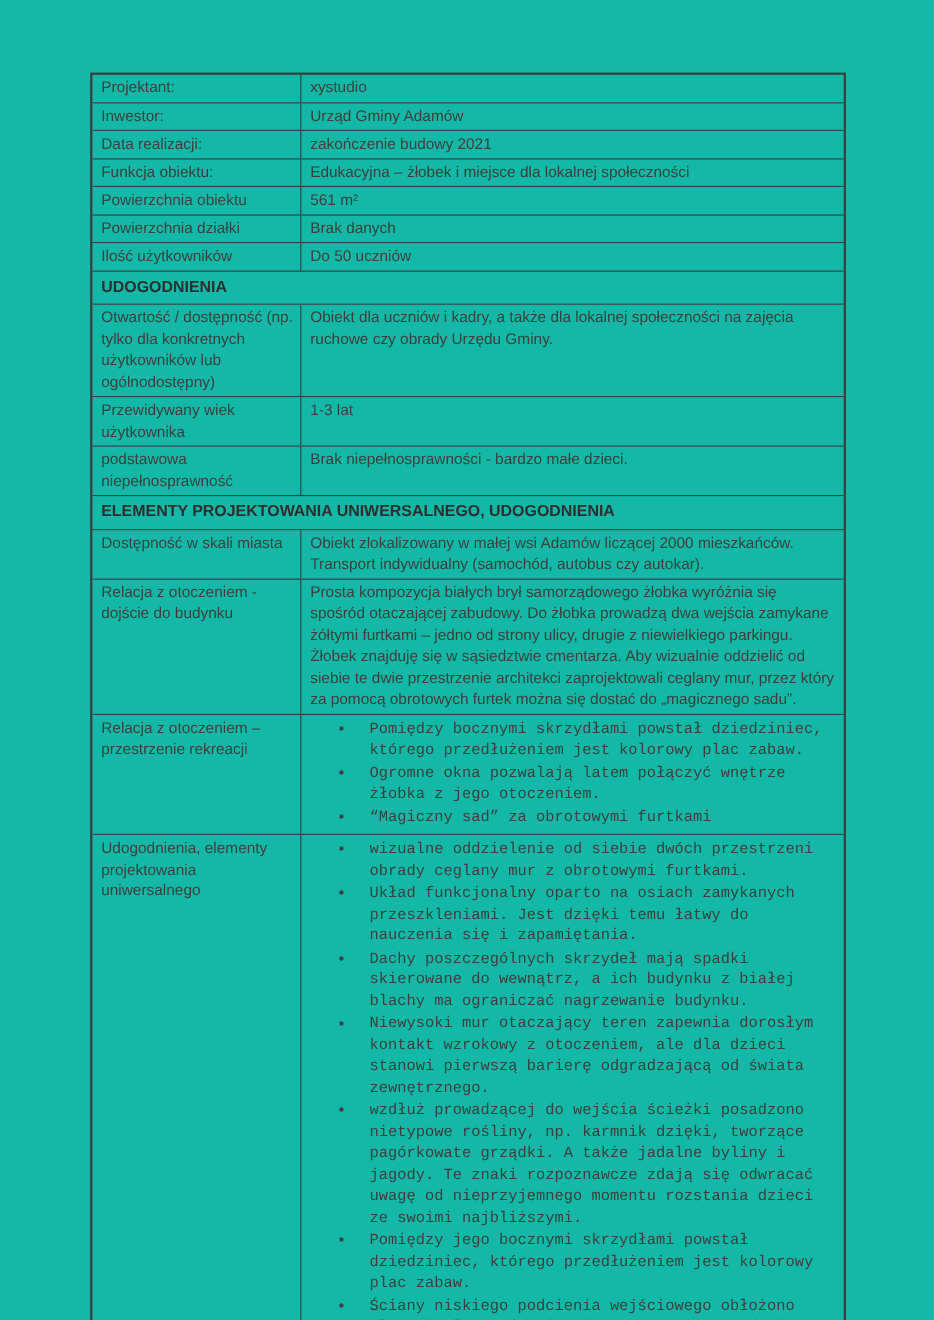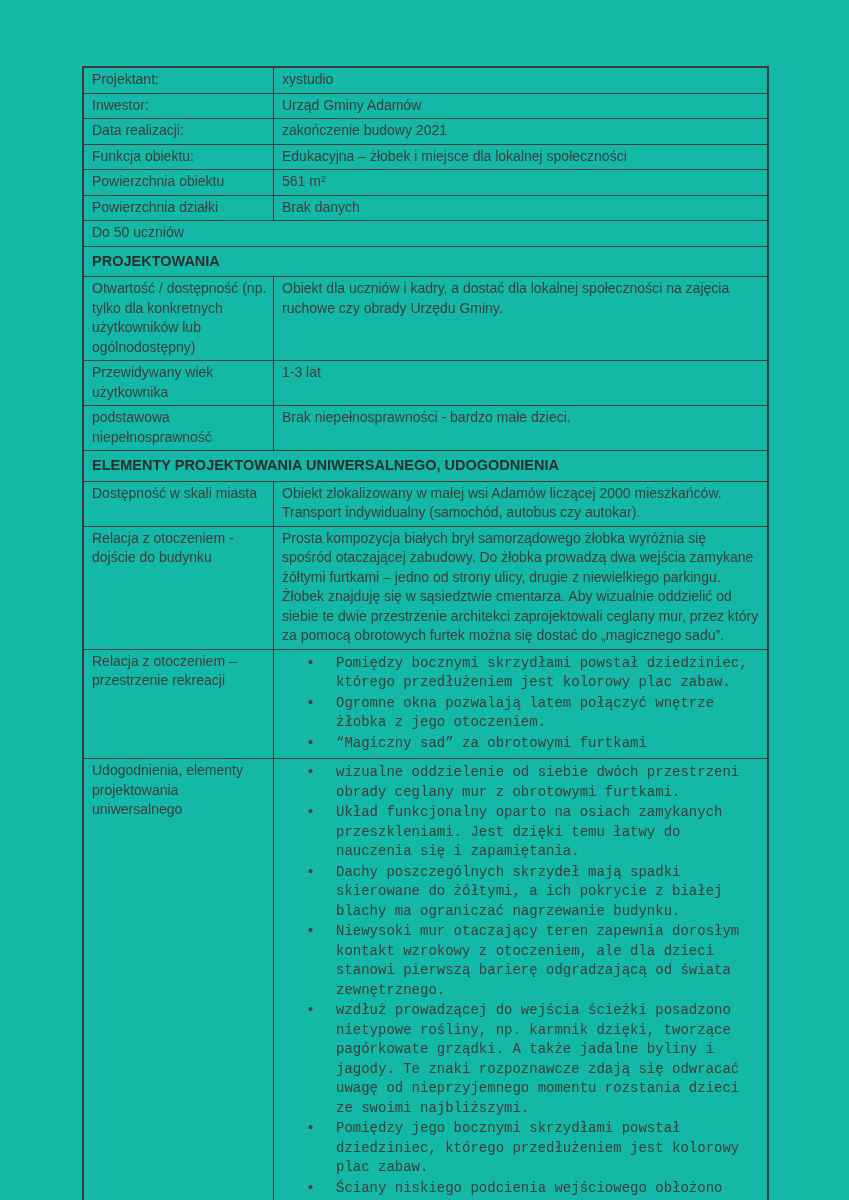--- a/index.html
+++ b/index.html
@@ -101,28 +101,29 @@
       <div class="cell label-cell">Powierzchnia obiektu</div>
       <div class="cell value-cell">561 m²</div>
     </div>
 
     <div class="row">
       <div class="cell label-cell">Powierzchnia działki</div>
       <div class="cell value-cell">Brak danych</div>
     </div>
 
     <div class="row">
+      <div class="cell label-cell">Ilość użytkowników</div>
       <div class="cell value-cell">Do 50 uczniów</div>
     </div>
 
-    <div class="section-row">PROJEKTOWANIA</div>
+    <div class="section-row">UDOGODNIENIA</div>
 
     <div class="row">
       <div class="cell label-cell">Otwartość / dostępność (np. tylko dla konkretnych użytkowników lub ogólnodostępny)</div>
-      <div class="cell value-cell">Obiekt dla uczniów i kadry, a dostać dla lokalnej społeczności na zajęcia ruchowe czy obrady Urzędu Gminy.</div>
+      <div class="cell value-cell">Obiekt dla uczniów i kadry, a także dla lokalnej społeczności na zajęcia ruchowe czy obrady Urzędu Gminy.</div>
     </div>
 
     <div class="row">
       <div class="cell label-cell">Przewidywany wiek użytkownika</div>
       <div class="cell value-cell">1-3 lat</div>
     </div>
 
     <div class="row">
       <div class="cell label-cell">podstawowa niepełnosprawność</div>
       <div class="cell value-cell">Brak niepełnosprawności - bardzo małe dzieci.</div>
@@ -150,21 +151,21 @@
         </ul>
       </div>
     </div>
 
     <div class="row">
       <div class="cell label-cell">Udogodnienia, elementy projektowania uniwersalnego</div>
       <div class="cell value-cell">
         <ul class="bullets">
           <li>wizualne oddzielenie od siebie dwóch przestrzeni obrady ceglany mur z obrotowymi furtkami.</li>
           <li>Układ funkcjonalny oparto na osiach zamykanych przeszkleniami. Jest dzięki temu łatwy do nauczenia się i zapamiętania.</li>
-          <li>Dachy poszczególnych skrzydeł mają spadki skierowane do żółtymi, a ich pokrycie z białej blachy ma ograniczać nagrzewanie budynku.</li>
+          <li>Dachy poszczególnych skrzydeł mają spadki skierowane do wewnątrz, a ich budynku z białej blachy ma ograniczać nagrzewanie budynku.</li>
           <li>Niewysoki mur otaczający teren zapewnia dorosłym kontakt wzrokowy z otoczeniem, ale dla dzieci stanowi pierwszą barierę odgradzającą od świata zewnętrznego.</li>
           <li>wzdłuż prowadzącej do wejścia ścieżki posadzono nietypowe rośliny, np. karmnik dzięki, tworzące pagórkowate grządki. A także jadalne byliny i jagody. Te znaki rozpoznawcze zdają się odwracać uwagę od nieprzyjemnego momentu rozstania dzieci ze swoimi najbliższymi.</li>
           <li>Pomiędzy jego bocznymi skrzydłami powstał dziedziniec, którego przedłużeniem jest kolorowy plac zabaw.</li>
           <li>Ściany niskiego podcienia wejściowego obłożono płytami elewacyjnymi w intensywnym i pobudzającym żółtym kolorze.</li>
           <li>Od strony dziedzińca elewacje budynku zostały obłożone deskami, co uczyniło tę przestrzeń przyjazną i przytulną.</li>
         </ul>
       </div>
     </div>
 
   </div>

